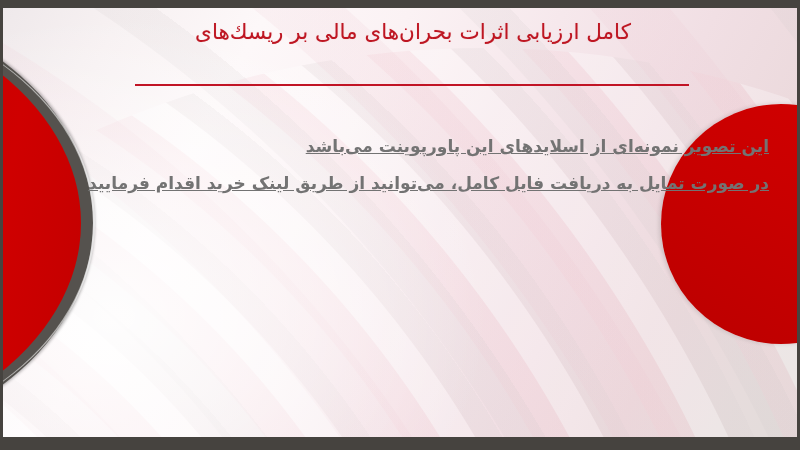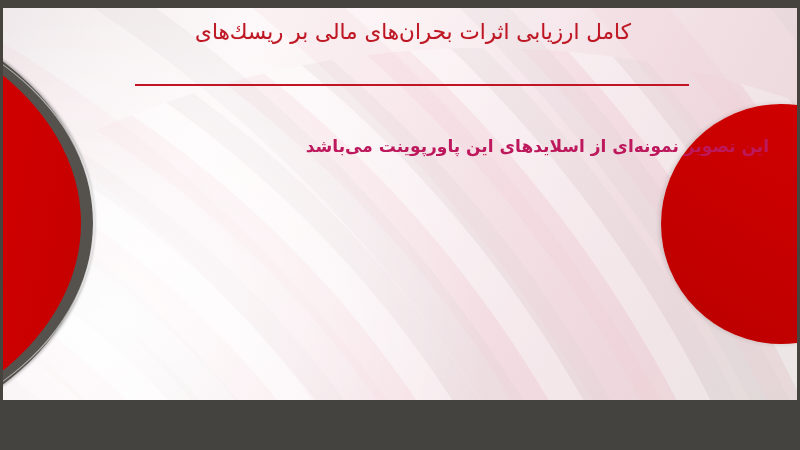--- a/index.html
+++ b/index.html
@@ -11,21 +11,21 @@
     width: 800px;
     height: 450px;
     overflow: hidden;
     font-family: "DejaVu Sans", "Liberation Sans", sans-serif;
   }
 
   
   #slide {
     position: relative;
     width: 800px;
-    height: 400px;
+    height: 450px;
     background: #46433F;
     overflow: hidden;
   }
 
   
   #canvas {
     position: absolute;
     left: 3px;
     top: 8px;
     width: 794px;
@@ -176,25 +176,26 @@
   #body-block {
     position: absolute;
     right: 28px;
     top: 120px;
     width: 700px;
     direction: rtl;
     text-align: right;
     z-index: 6;
   }
   .body-line {
-    color: #be185d;
+    color: #737373;
     font-size: 17px;
     line-height: 37px;
     font-weight: 600;
     white-space: nowrap;
+    text-decoration: underline;
   }
 </style>
 </head>
 <body>
 
 <div id="slide">
 
   <div id="canvas">
 
     <div id="bg-base"></div>
@@ -209,16 +210,17 @@
     <div id="right-red"></div>
 
     <div id="title-block">
       <div class="title-line">کامل ارزیابی اثرات بحران‌های مالی بر ریسك‌های</div>
     </div>
 
     <div id="title-rule"></div>
 
     <div id="body-block">
       <div class="body-line">این تصویر نمونه‌ای از اسلایدهای این پاورپوینت می‌باشد</div>
+      <div class="body-line">در صورت تمایل به دریافت فایل کامل، می‌توانید از طریق لینک خرید اقدام فرمایید</div>
     </div>
 
   </div>
 </div>
 
 </body></html>

